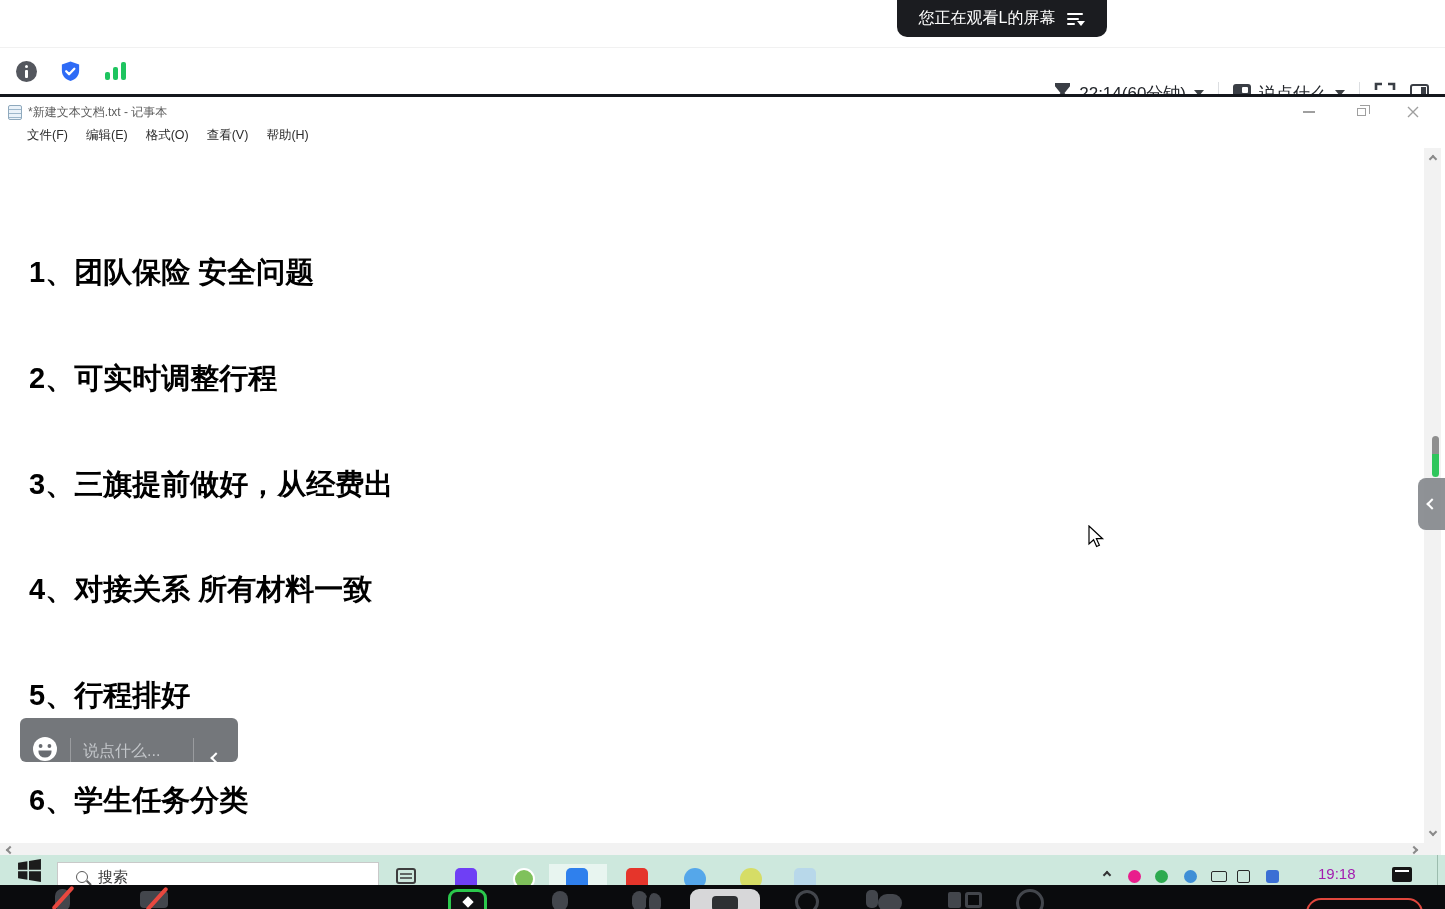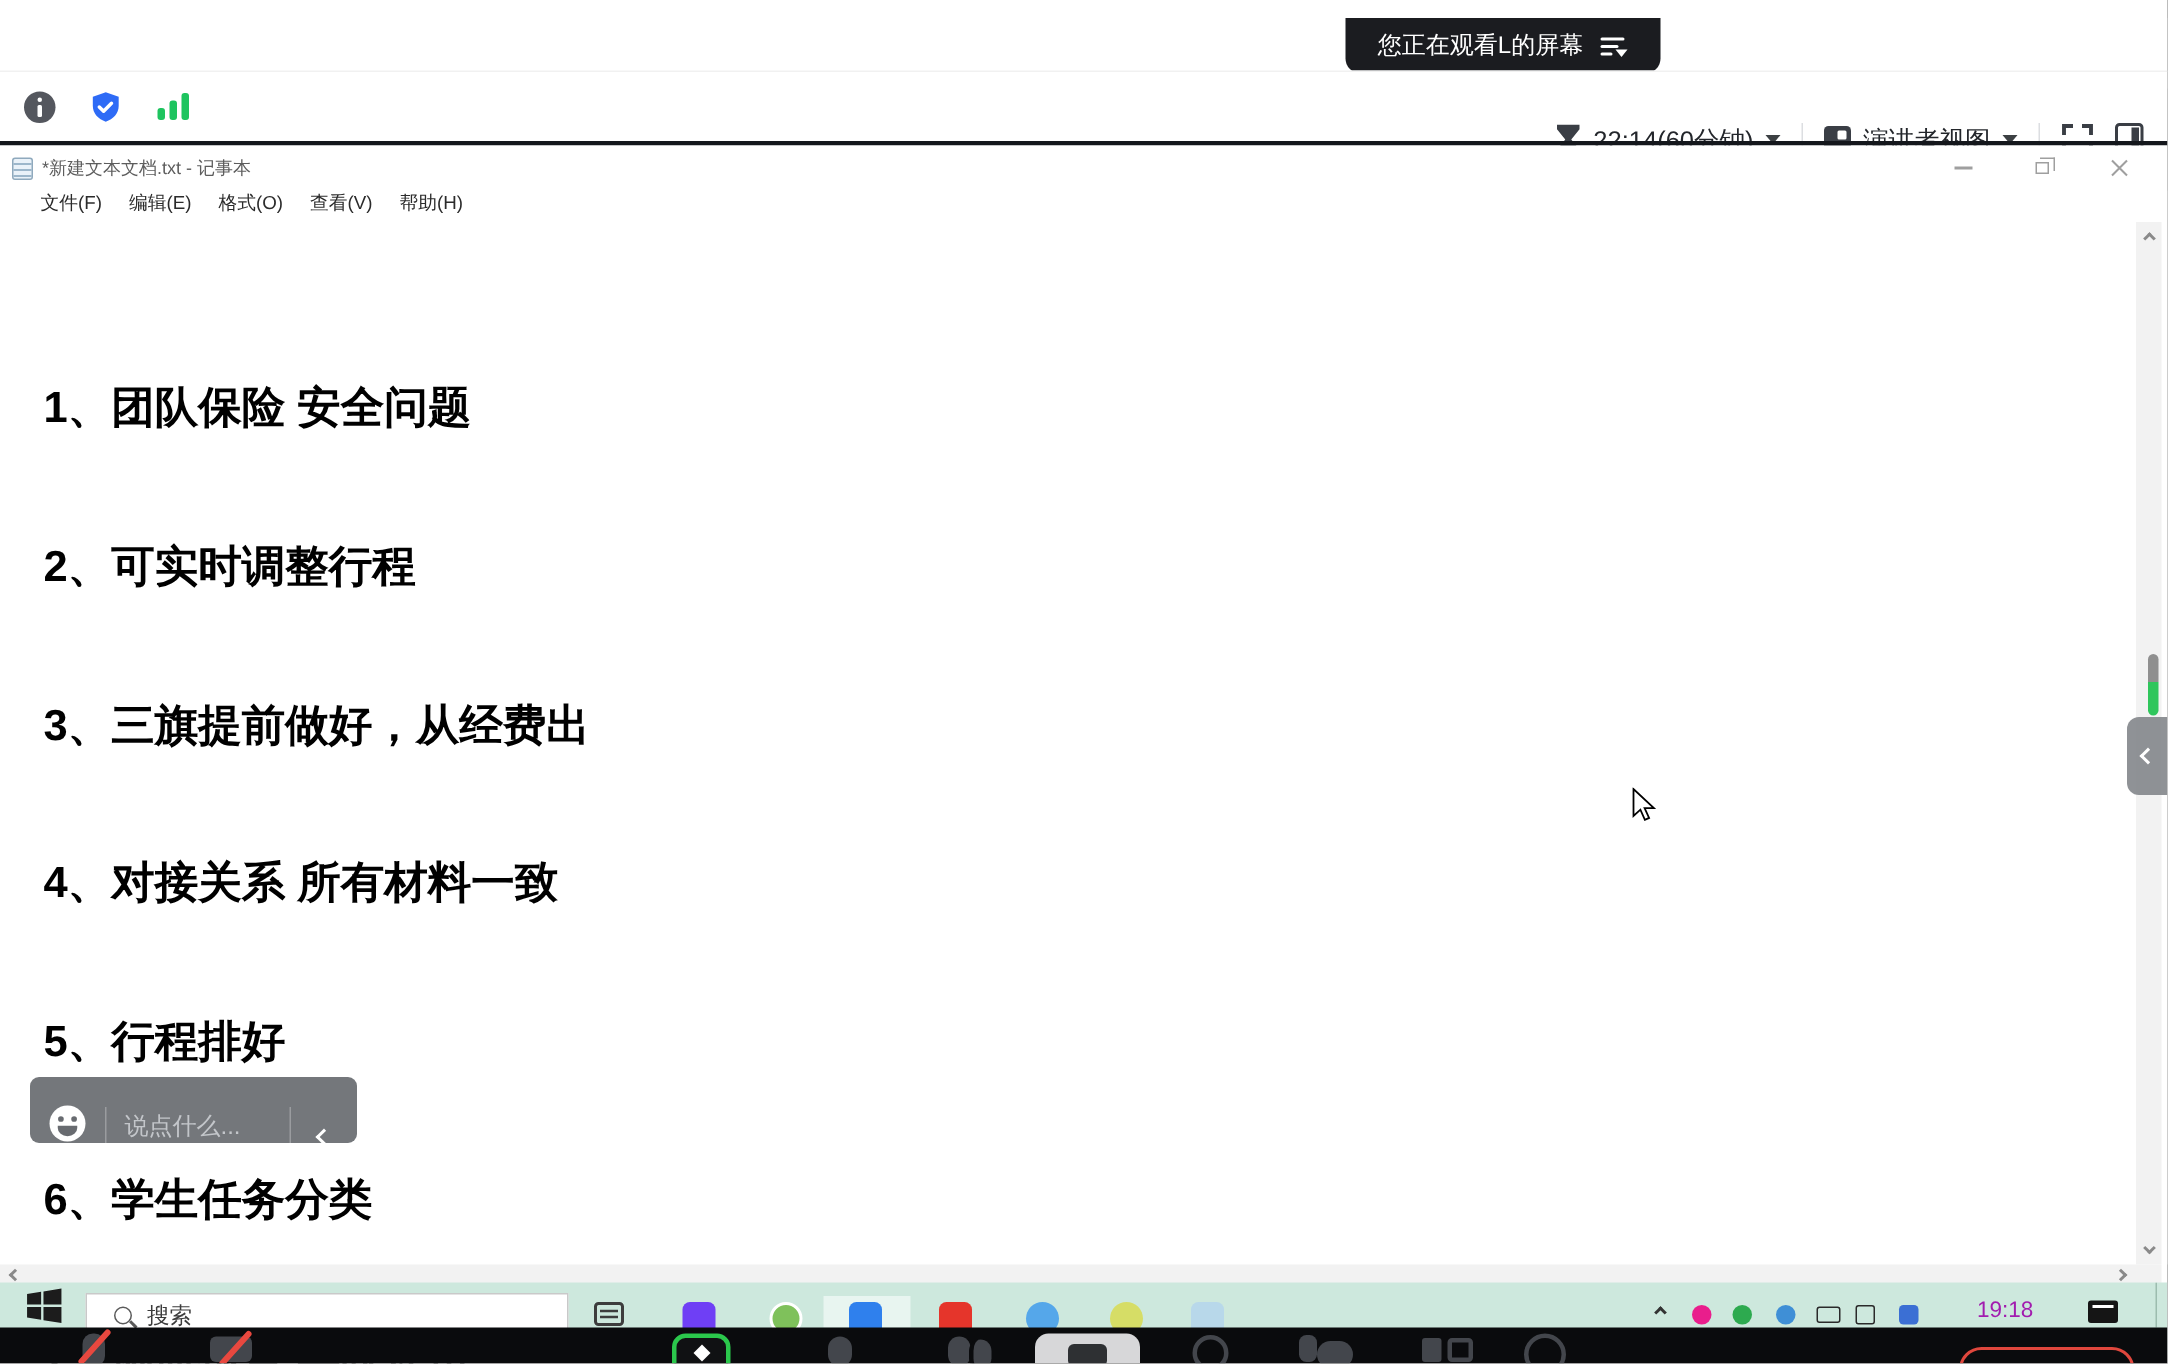--- a/index.html
+++ b/index.html
@@ -2,36 +2,36 @@
 <html><head>
 <meta charset="utf-8">
 <style>
   * { box-sizing: border-box; margin: 0; padding: 0; }
   html,body { background:#888; }
   .screen {
     position: relative; width: 1445px; height: 909px; background: #fff;
     font-family: "Liberation Sans", sans-serif; overflow: hidden;
   }
   
-  .top-strip { position:absolute; left:0; top:12px; width:100%; height:47px; background:#fff; }
+  .top-strip { position:absolute; left:0; top:0; width:100%; height:47px; background:#fff; }
   .viewer-pill {
     position:absolute; left:897px; top:0; width:210px; height:37px;
     background:#1b1c20; border-radius:0 0 10px 10px; color:#fff;
     display:flex; align-items:center; justify-content:center; gap:12px; font-size:16px;
   }
   .pill-menu { display:flex; flex-direction:column; gap:3px; position:relative; width:18px; cursor:pointer; }
   .pill-menu i { display:block; height:2px; background:#fff; border-radius:1px; }
   .pill-menu i:nth-child(1){width:16px}.pill-menu i:nth-child(2){width:12px}.pill-menu i:nth-child(3){width:8px}
   .pill-menu .tri { position:absolute; right:0; bottom:-1px; width:0;height:0;
     border-left:4px solid transparent;border-right:4px solid transparent;border-top:5px solid #fff;}
   
   .mtoolbar { position:absolute; left:0; top:47px; width:100%; height:47px; background:#fff;
     border-top:1px solid #f1f1f1; display:flex; align-items:center; justify-content:space-between; padding:0 16px; }
   .tb-left { display:flex; align-items:center; gap:22px; }
-  .tb-right { display:flex; align-items:flex-start; gap:14px;margin-top:44px; }
+  .tb-right { display:flex; align-items:center; gap:14px;margin-top:44px; }
   .ico-info { width:21px; height:21px; border-radius:50%; background:#54575e; position:relative; cursor:pointer;}
   .ico-info::before { content:""; position:absolute; left:9px; top:4px; width:3px; height:3px; background:#fff; border-radius:50%;}
   .ico-info::after  { content:""; position:absolute; left:9px; top:9px; width:3px; height:8px; background:#fff; border-radius:1px;}
   .tb-text { font-size:17px; color:#23262b; }
   .caret-down { width:0;height:0;border-left:5px solid transparent;border-right:5px solid transparent;border-top:6px solid #3c4043; }
   .tb-sep { width:1px; height:22px; background:#dcdee1; }
   .ico-layout { width:18px; height:18px; background:#3a3e45; border-radius:3px; position:relative; }
   .ico-layout::after { content:""; position:absolute; right:3px; top:3px; width:6px; height:6px; background:#fff; border-radius:1px; }
   .ico-sidebar { width:19px; height:19px; border:2.5px solid #3a3e45; border-radius:3px; position:relative; }
   .ico-sidebar::after { content:""; position:absolute; right:1px; top:1px; bottom:1px; width:5px; background:#3a3e45; }
@@ -138,21 +138,21 @@
       <div class="group">
         <svg width="17" height="20" viewBox="0 0 17 20">
           <path d="M1 0h15v3.2L10.5 10 16 16.8V20H1v-3.2L6.5 10 1 3.2z" fill="#3a3e45"></path>
         </svg>
         <span class="tb-text">22:14(60分钟)</span>
         <span class="caret-down"></span>
       </div>
       <span class="tb-sep"></span>
       <div class="group">
         <span class="ico-layout"></span>
-        <span class="tb-text">演讲者视图</span>
+        <span class="tb-text">说点什么</span>
         <span class="caret-down"></span>
       </div>
       <span class="tb-sep"></span>
       <svg width="22" height="22" viewBox="0 0 22 22" style="cursor:pointer">
         <path d="M2 8V2h6 M14 2h6v6 M20 14v6h-6 M8 20H2v-6" stroke="#3a3e45" stroke-width="2.6" fill="none"></path>
       </svg>
       <span class="ico-sidebar"></span>
     </div>
   </div>
 

